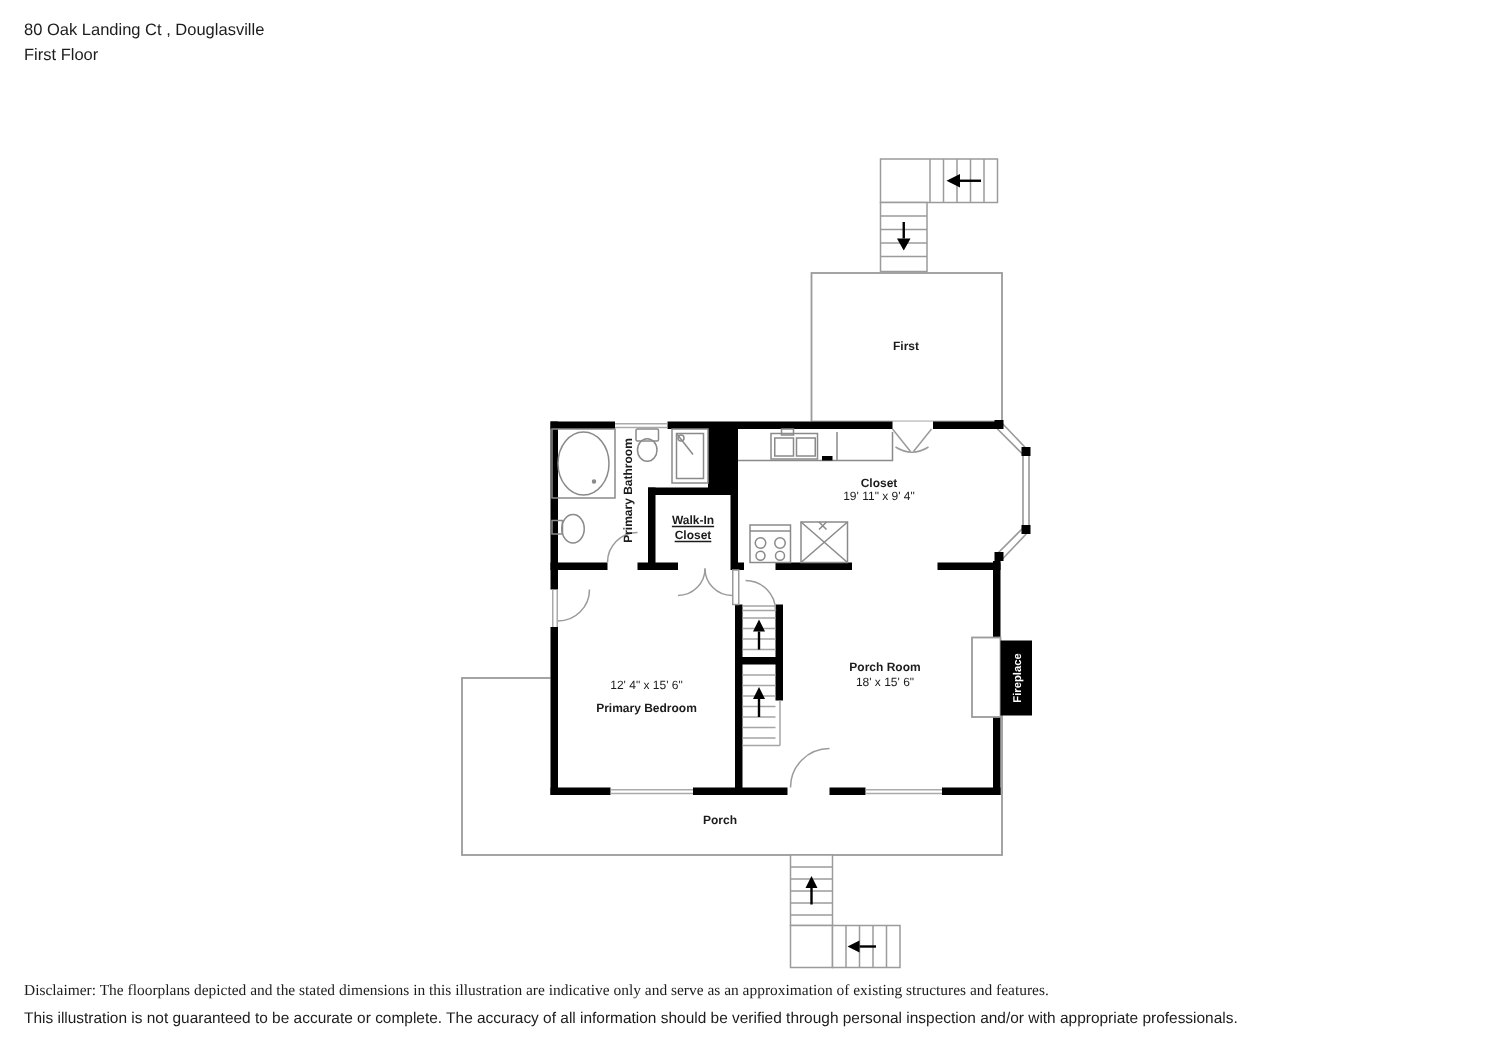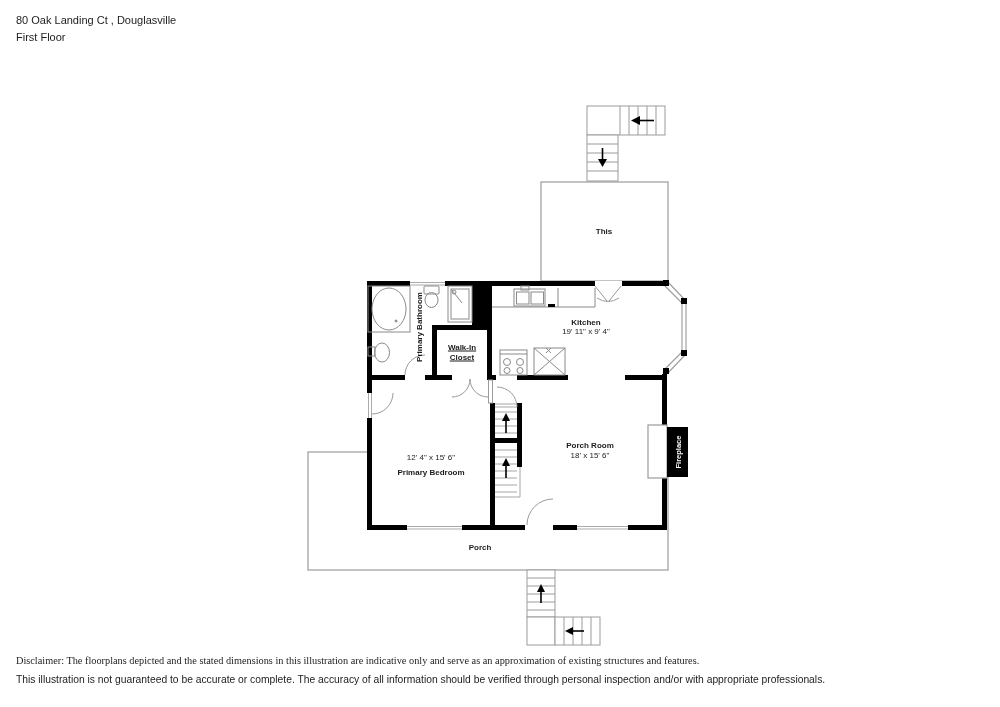--- a/index.html
+++ b/index.html
@@ -182,22 +182,22 @@
       <path d="M546,348 L551,353 M551,348 L546,353"></path>
     </g>
   </g>
 
   <g>
     <rect x="648" y="425" width="19" height="53" fill="#ffffff" stroke="#9b9b9b" stroke-width="1.2"></rect>
     <rect x="667" y="427" width="21" height="50" fill="#000000"></rect>
   </g>
 </svg>
 
-<div class="txt room-lbl" style="left:604px;top:231px;">This</div>
-<div class="txt room-lbl" style="left:586px;top:322px;">Kitchen</div>
+<div class="txt room-lbl" style="left:604px;top:231px;">First</div>
+<div class="txt room-lbl" style="left:586px;top:322px;">Closet</div>
 <div class="txt room-dim" style="left:586px;top:331px;">19' 11" x 9' 4"</div>
 <div class="txt room-lbl wrap-lbl" style="left:462px;top:352px;">Walk-In Closet</div>
 <div class="txt room-lbl rot" style="left:419px;top:327px;">Primary Bathroom</div>
 <div class="txt room-lbl" style="left:431px;top:472px;">Primary Bedroom</div>
 <div class="txt room-dim" style="left:431px;top:457px;">12' 4" x 15' 6"</div>
 <div class="txt room-lbl" style="left:590px;top:445px;">Porch Room</div>
 <div class="txt room-dim" style="left:590px;top:455px;">18' x 15' 6"</div>
 <div class="txt room-lbl rot fp-lbl" style="left:677.5px;top:452px;">Fireplace</div>
 <div class="txt room-lbl" style="left:480px;top:547px;">Porch</div>
 

